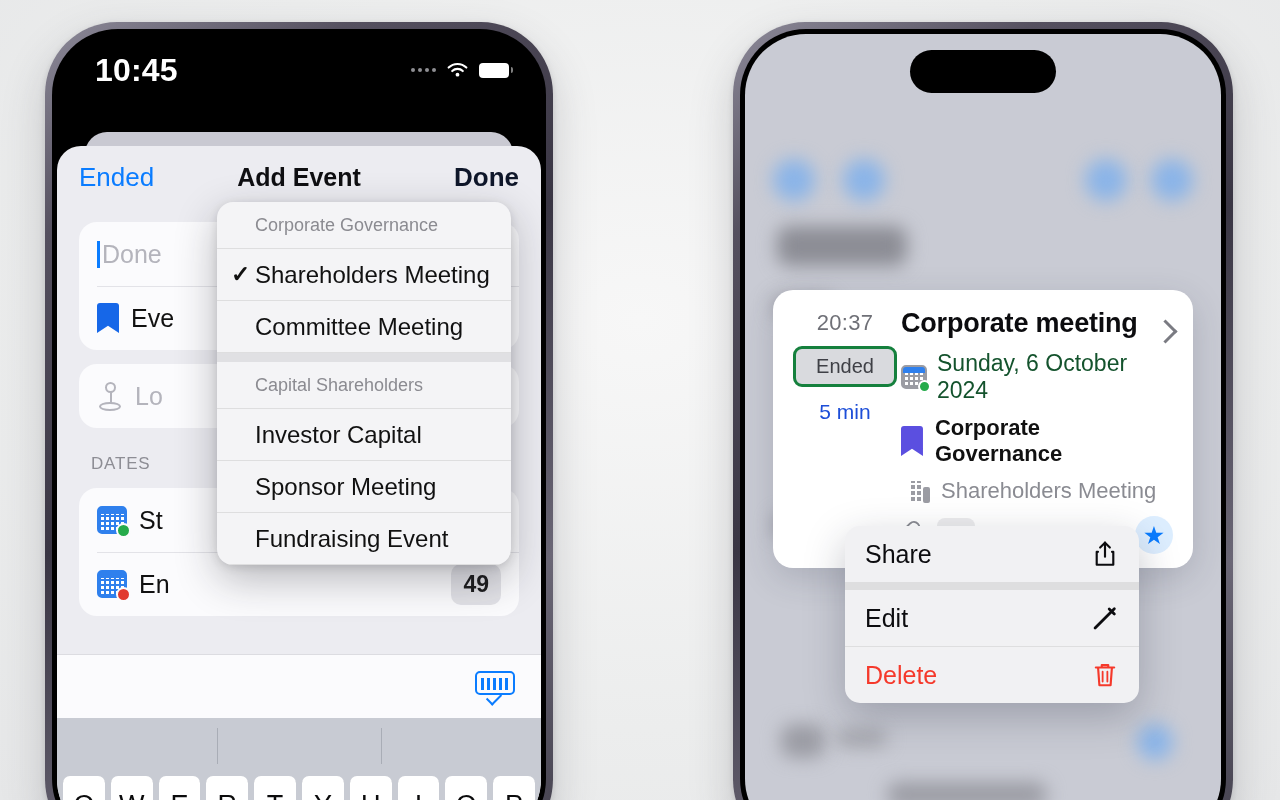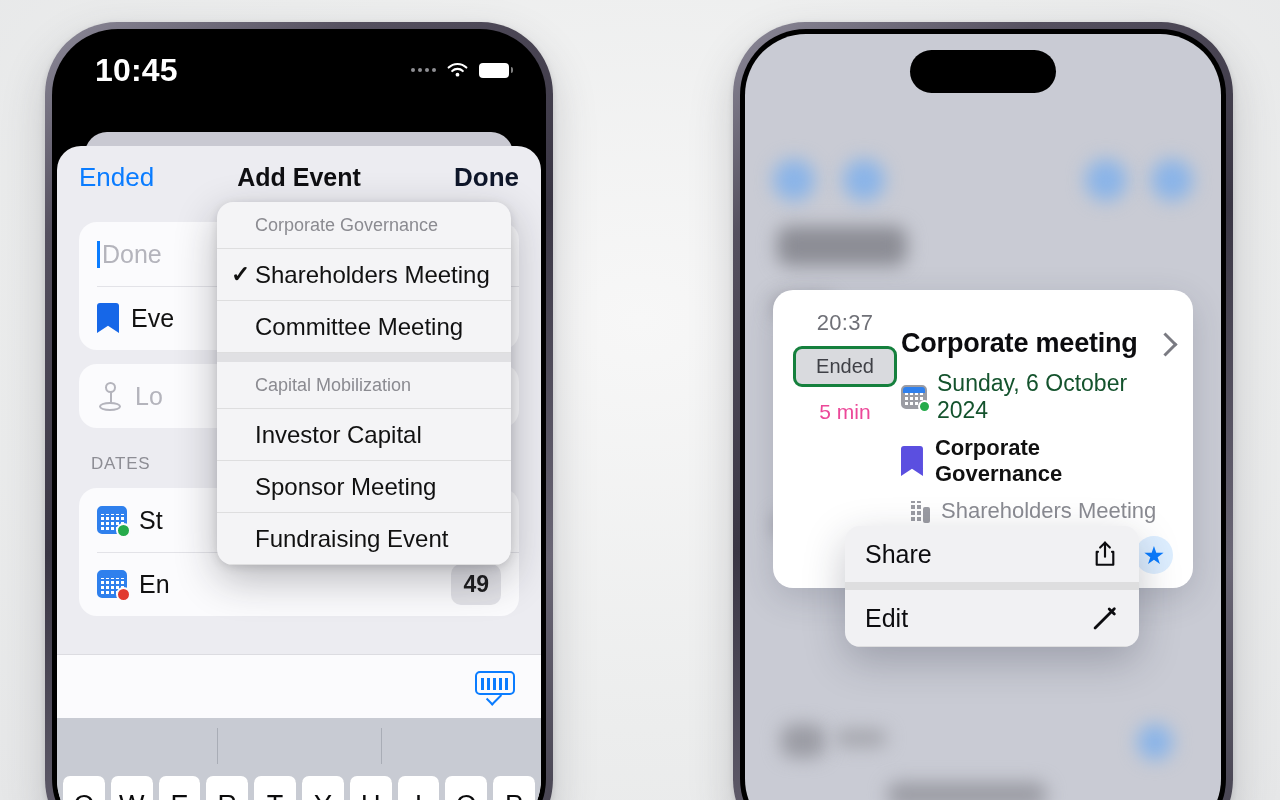--- a/index.html
+++ b/index.html
@@ -233,24 +233,24 @@
     z-index: 20;
   }
   .card-grid { display:flex; }
   .card-left { width: 104px; flex: 0 0 104px; padding-top:2px; text-align:center;}
   .ev-time { font-size: 22px; color:#6f7077; letter-spacing:.3px; }
   .ev-status {
     margin-top:10px; background:#d9dade; color:#3f4046;
     border-radius:9px; padding:6px 0; font-size:20px; width:100%;
     border:3px solid #15803d;
   }
-  .ev-dur { margin-top:13px; font-size:21px; color:#ec4899; }
+  .ev-dur { margin-top:13px; font-size:21px; color:#1d4ed8; }
   .card-right { flex:1; padding-left: 4px; }
   .ev-title { font-size:27px; font-weight:bold; color:#0c0c0f; letter-spacing:-.2px;}
-  .ev-titlerow { display:flex; align-items:flex-start;margin-top:20px; }
+  .ev-titlerow { display:flex; align-items:flex-end; }
   .chev-r { margin-left:auto; width:16px; height:16px; margin-top:8px; }
   .chev-r::before { content:""; display:block; width:14px; height:14px; border-top:3px solid #7a7b82; border-right:3px solid #7a7b82; transform:rotate(45deg); }
   .ev-line { display:flex; align-items:center; margin-top:11px; }
   .ev-date { font-size:23px; color:#14532d; margin-left:10px; }
   .ev-cat { font-size:22px; color:#111; font-weight:bold; margin-left:12px; }
   .ev-sub { font-size:22px; color:#8a8b92; margin-left:10px; }
   .bldg { width:22px; height:24px; position:relative; margin-left:8px; }
   .bldg .b1 { position:absolute; left:0; top:2px; width:13px; height:22px; background:#9b9ca3; border-radius:2px;
               background-image: repeating-linear-gradient(0deg,#fff 0 2px, transparent 2px 6px),
                                 repeating-linear-gradient(90deg,#fff 0 2px, transparent 2px 6px);}
@@ -391,21 +391,21 @@
         <div id="popup">
           <div class="pop-header">Corporate Governance</div>
           <div class="pop-item">
             <span class="check">✓</span>
             <span>Shareholders Meeting</span>
           </div>
           <div class="pop-item">
             <span>Committee Meeting</span>
           </div>
           <div class="pop-sep"></div>
-          <div class="pop-header">Capital Mobilization</div>
+          <div class="pop-header">Capital Shareholders</div>
           <div class="pop-item">
             <span>Investor Capital</span>
           </div>
           <div class="pop-item">
             <span>Sponsor Meeting</span>
           </div>
           <div class="pop-item">
             <span>Fundraising Event</span>
           </div>
         </div>
@@ -488,19 +488,28 @@
           </div>
           <div class="ctx-sep-thick"></div>
           <div class="ctx-item">
             <span>Edit</span>
             <svg class="glyph" viewBox="0 0 24 24">
               <path d="M3.5 20.5 20 4" stroke="#0c0c0f" stroke-width="2.4" stroke-linecap="round" fill="none"></path>
               <path d="M15.6 4.2 20 8.6" stroke="#0c0c0f" stroke-width="2.4" stroke-linecap="round" fill="none"></path>
             </svg>
           </div>
           <div class="ctx-sep-thin"></div>
+          <div class="ctx-item danger">
+            <span>Delete</span>
+            <svg class="glyph" viewBox="0 0 24 26">
+              <path d="M3.5 6h17" stroke="#f5392b" stroke-width="2" stroke-linecap="round"></path>
+              <path d="M9 6V3.8h6V6" stroke="#f5392b" stroke-width="2" fill="none" stroke-linejoin="round"></path>
+              <path d="M5.6 6.5 6.8 22.5h10.4L18.4 6.5" stroke="#f5392b" stroke-width="2" fill="none" stroke-linejoin="round"></path>
+              <path d="M9.8 10v9M14.2 10v9" stroke="#f5392b" stroke-width="1.7" stroke-linecap="round"></path>
+            </svg>
+          </div>
         </div>
 
       </div>
     </div>
   </div>
 
 </div>
 
 </body></html>

